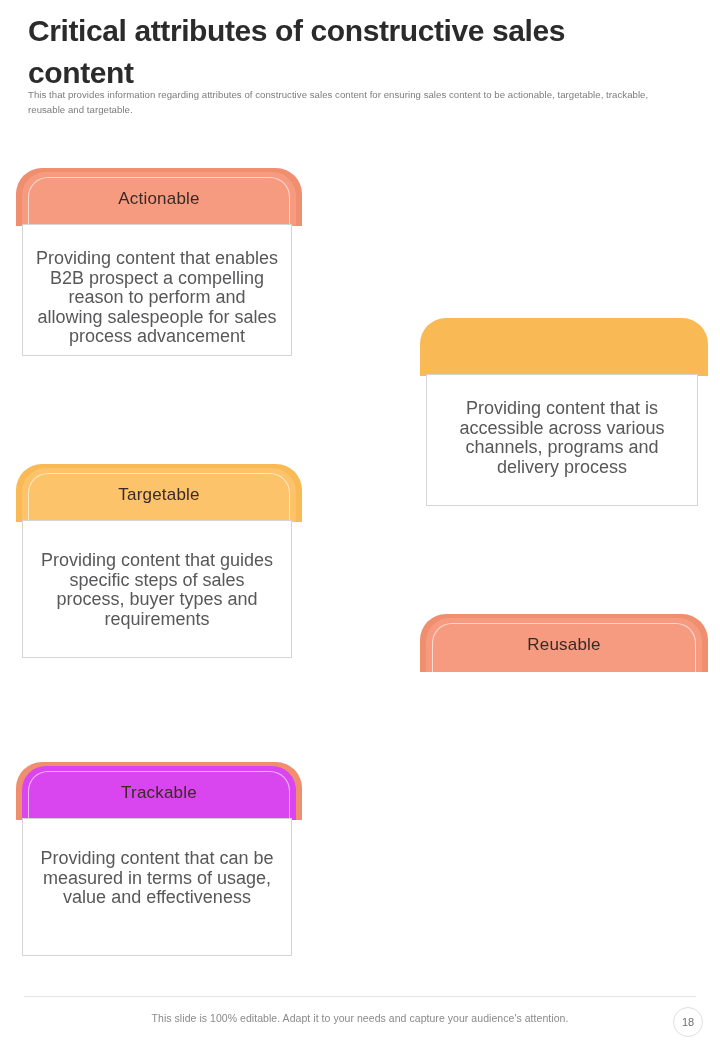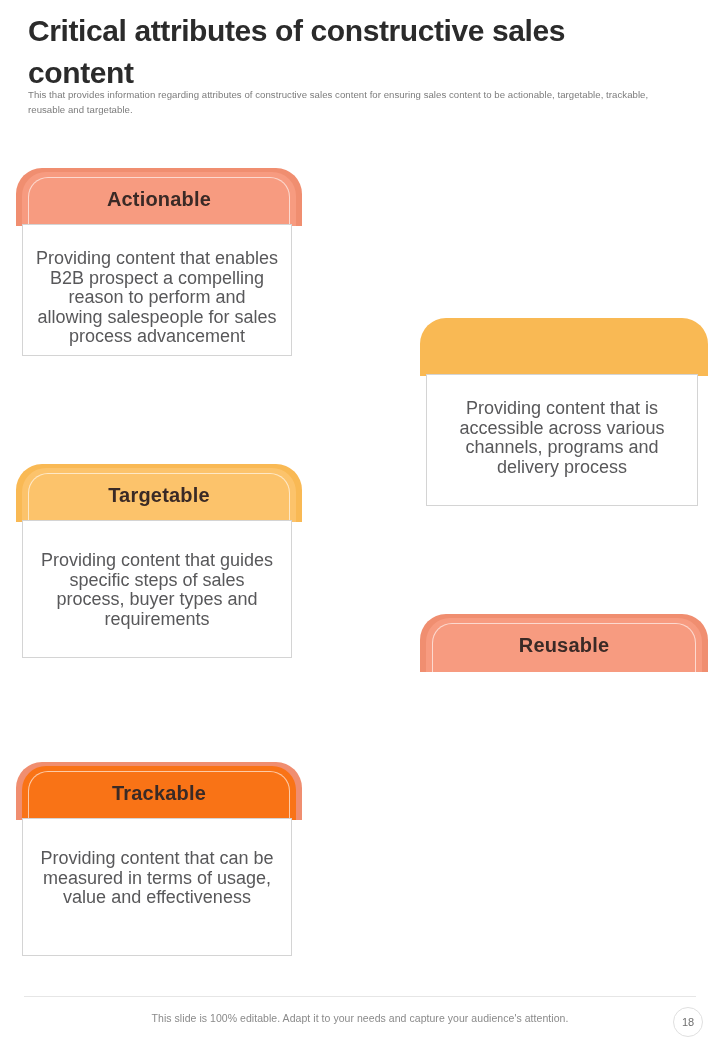--- a/index.html
+++ b/index.html
@@ -102,22 +102,22 @@
     top: 5px;
     bottom: 0;
     border: 1.2px solid rgba(255,255,255,0.62);
     border-bottom: none;
     border-radius: 20px 20px 0 0;
     pointer-events: none;
   }
 
   .card-head-label {
     position: relative;
-    font-size: 20px;
-    font-weight: bold;
+    font-size: 17px;
+    font-weight: normal;
     color: #3a2a26;
     letter-spacing: 0.2px;
     z-index: 2;
   }
 
   
   .footer-rule {
     position: absolute;
     left: 24px;
     top: 996px;
@@ -190,21 +190,21 @@
 
   <div class="card" style="left:420px; top:614px; width:288px; height:194px;">
     <div class="card-head-back" style="width:288px; background:#F08E70;"></div>
     <div class="card-head" style="width:276px; background:#F79B80;">
       <span class="card-head-label">Reusable</span>
     </div>
   </div>
 
   <div class="card" style="left:16px; top:762px; width:286px; height:194px;">
     <div class="card-head-back" style="width:286px; background:#F08E70;"></div>
-    <div class="card-head" style="width:274px; background:#f97316;">
+    <div class="card-head" style="width:274px; background:#d946ef;">
       <span class="card-head-label">Trackable</span>
     </div>
     <div class="card-body" style="width:270px; height:138px; padding-top:30px;">
       <div class="card-body-text">Providing content that can be measured in terms of usage, value and effectiveness</div>
     </div>
   </div>
 
   <div class="footer-rule"></div>
 
   <div class="footer-note">This slide is 100% editable. Adapt it to your needs and capture your audience's attention.</div>

